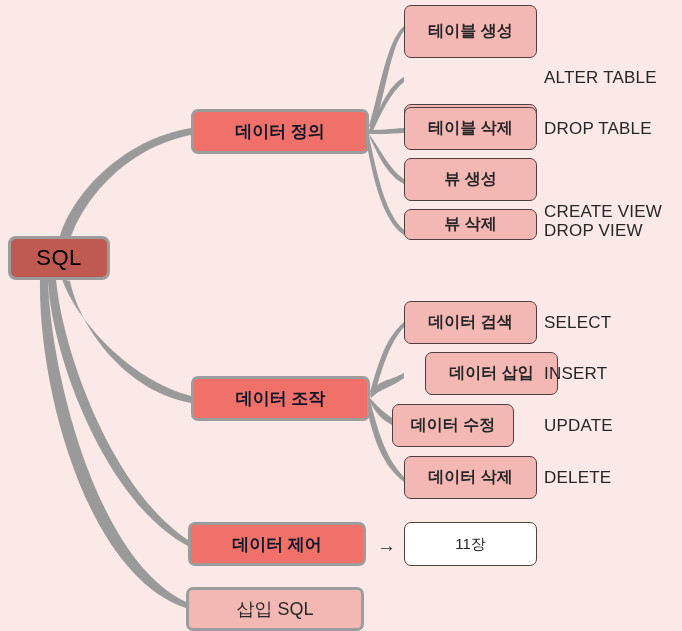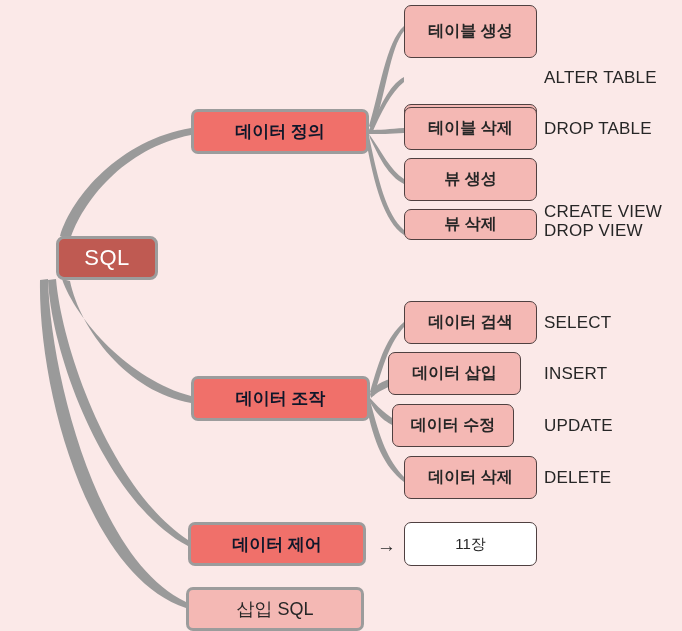--- a/index.html
+++ b/index.html
@@ -29,26 +29,25 @@
     display: flex;
     align-items: center;
     justify-content: center;
     border-radius: 7px;
     white-space: nowrap;
   }
   
   .node-root {
     background: #bf5a52;
     border: 3px solid #9c9c9c;
-    color: #ffffff;
+    color: #000000;
     font-size: 22px;
     font-weight: 400;
     letter-spacing: 0.5px;
     border-radius: 8px;
-    margin-left: 48px;
   }
   
   .node-branch {
     background: #f0706a;
     border: 3px solid #9c9c9c;
     color: #0f172a;
     font-size: 17px;
     font-weight: bold;
     border-radius: 7px;
     text-align: center;
@@ -200,21 +199,21 @@
   <div class="node node-leaf" style="left:404px; top:209px; width:133px; height:31px;">
     <span>뷰 삭제</span>
   </div>
   <div class="kw-label" style="left:544px; top:222px;">DROP VIEW</div>
 
   <div class="node node-leaf" style="left:404px; top:301px; width:133px; height:43px;">
     <span>데이터 검색</span>
   </div>
   <div class="kw-label" style="left:544px; top:314px;">SELECT</div>
 
-  <div class="node node-leaf" style="left:388px; top:352px; width:133px; height:43px;">
+  <div class="node node-leaf" style="left:425px; top:352px; width:133px; height:43px;">
     <span>데이터 삽입</span>
   </div>
   <div class="kw-label" style="left:544px; top:365px;">INSERT</div>
 
   <div class="node node-leaf" style="left:392px; top:404px; width:122px; height:43px;">
     <span>데이터 수정</span>
   </div>
   <div class="kw-label" style="left:544px; top:417px;">UPDATE</div>
 
   <div class="node node-leaf" style="left:404px; top:456px; width:133px; height:43px;">

